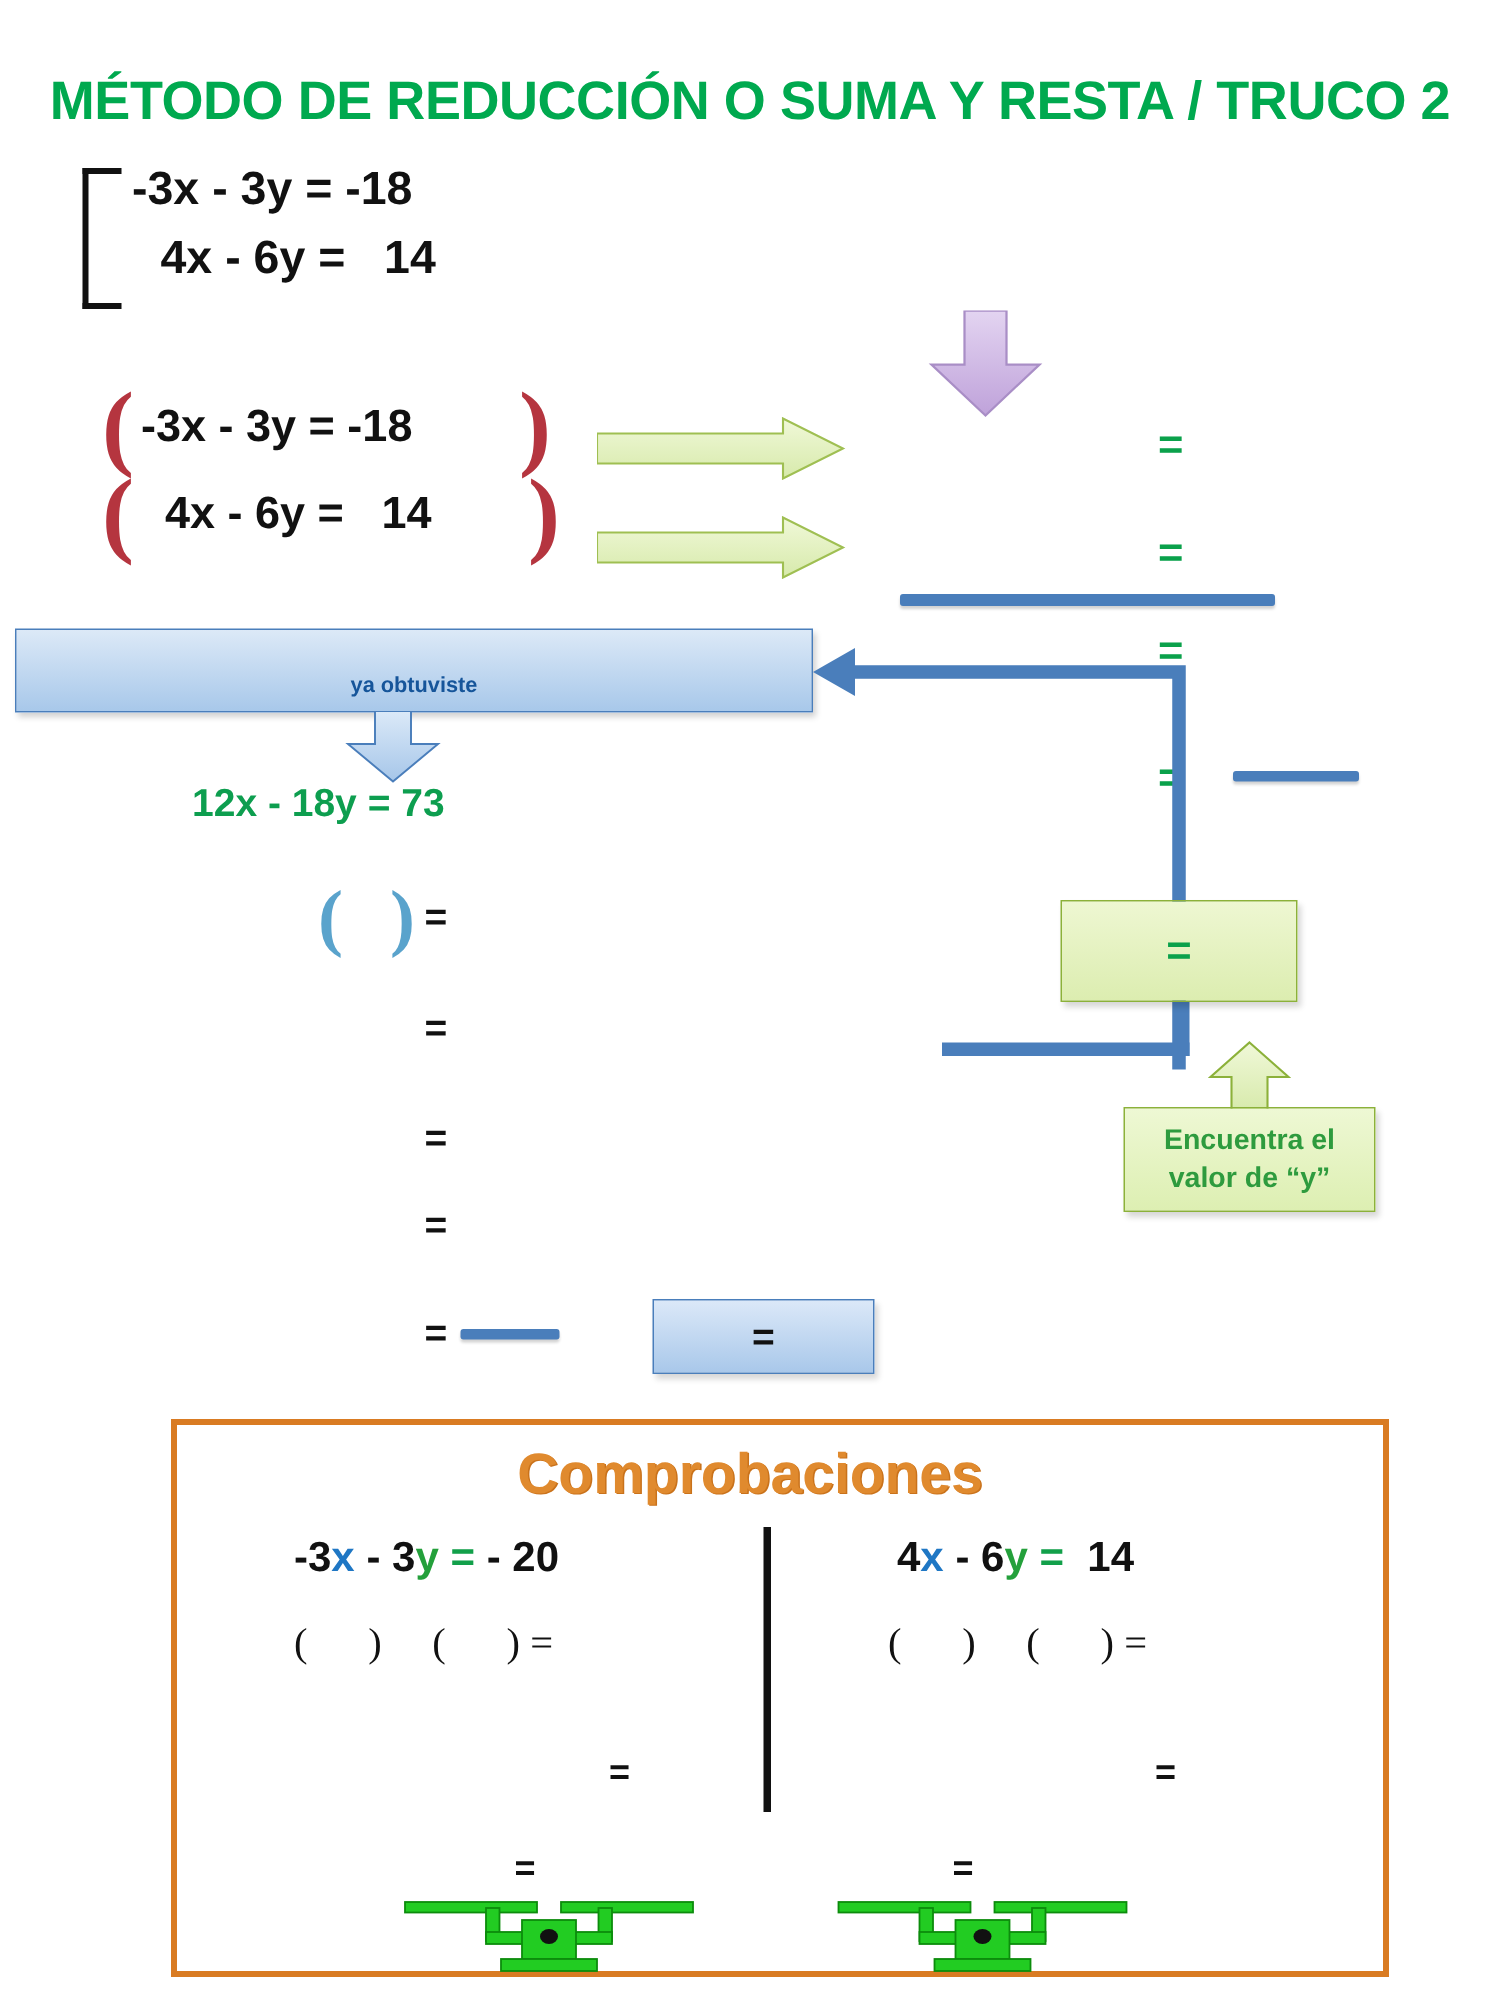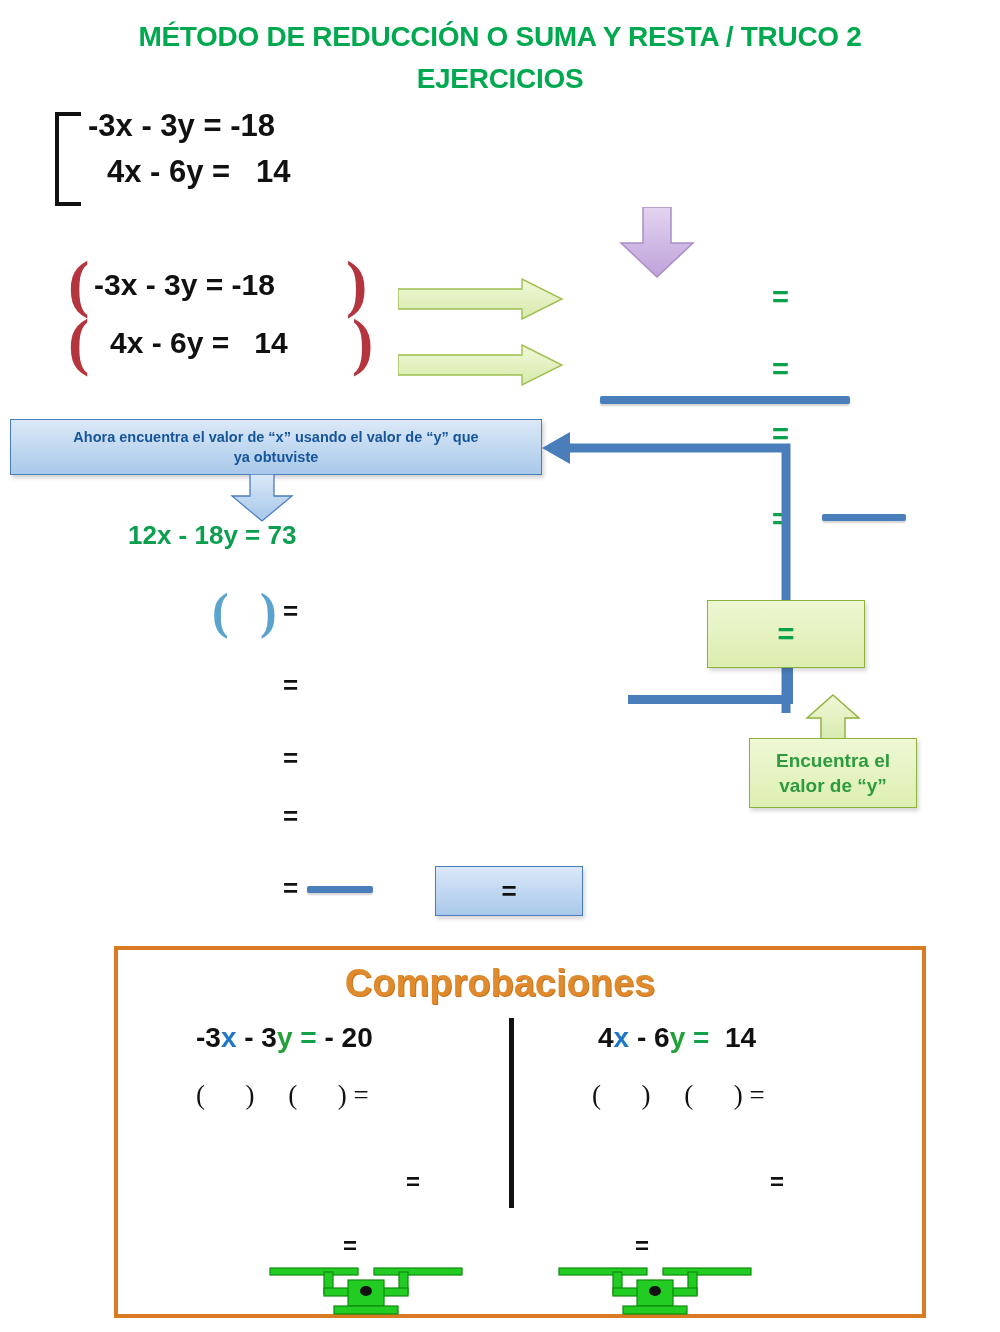--- a/index.html
+++ b/index.html
@@ -18,23 +18,24 @@
     overflow: hidden;
   }
   .abs { position: absolute; }
 
   
   .title-line {
     width: 100%;
     text-align: center;
     color: #00A94F;
     font-weight: bold;
-    font-size: 28px;
+    font-size: 36px;
     letter-spacing: -0.3px;
     line-height: 42px;
+    margin-top: 30px;
   }
   #title1 { top: 16px; left: 0; }
   #title2 { top: 58px; left: 0; }
 
   
   #system-top {
     top: 104px; left: 55px;
     width: 330px;
     height: 100px;
   }
@@ -304,21 +305,20 @@
   .balance { width: 196px; height: 56px; }
   #bal-left { top: 1260px; left: 268px; }
   #bal-right { top: 1260px; left: 557px; }
 </style>
 </head>
 <body>
 
 <div id="page">
 
   <div class="abs title-line" id="title1">MÉTODO DE REDUCCIÓN O SUMA Y RESTA / TRUCO 2</div>
-  <div class="abs title-line" id="title2">EJERCICIOS</div>
 
   <div class="abs" id="system-top">
     <div id="system-brace"></div>
     <div class="sys-eq" id="sys-eq1">-3x - 3y = -18</div>
     <div class="sys-eq" id="sys-eq2">4x - 6y =   14</div>
   </div>
 
 
   <div class="abs" id="purple-arrow">
     <svg width="84" height="72" viewBox="0 0 84 72">
@@ -366,21 +366,21 @@
   <div class="abs eq-green" id="rg-eq2">=</div>
   <div class="abs eq-green" id="rg-eq3">=</div>
   <div class="abs eq-green" id="rg-eq4">=</div>
 
   <div class="abs blue-line" id="bl-long"></div>
   <div class="abs blue-line" id="bl-short"></div>
   <div class="abs blue-line" id="bl-mid"></div>
 
   <div class="abs" id="blue-box">
     <div class="btext">
-      <span>Ahora encuentra el valor de “x” usando el valor de “y” que</span><br>
+      <br>
       <span>ya obtuviste</span>
     </div>
   </div>
 
   <div class="abs" id="blue-arrow-down">
     <svg width="72" height="48" viewBox="0 0 72 48">
       <defs>
         <linearGradient id="bgrad" x1="0" y1="0" x2="0" y2="1">
           <stop offset="0%" stop-color="#dbe9f8"></stop>
           <stop offset="100%" stop-color="#a6c6e9"></stop>

